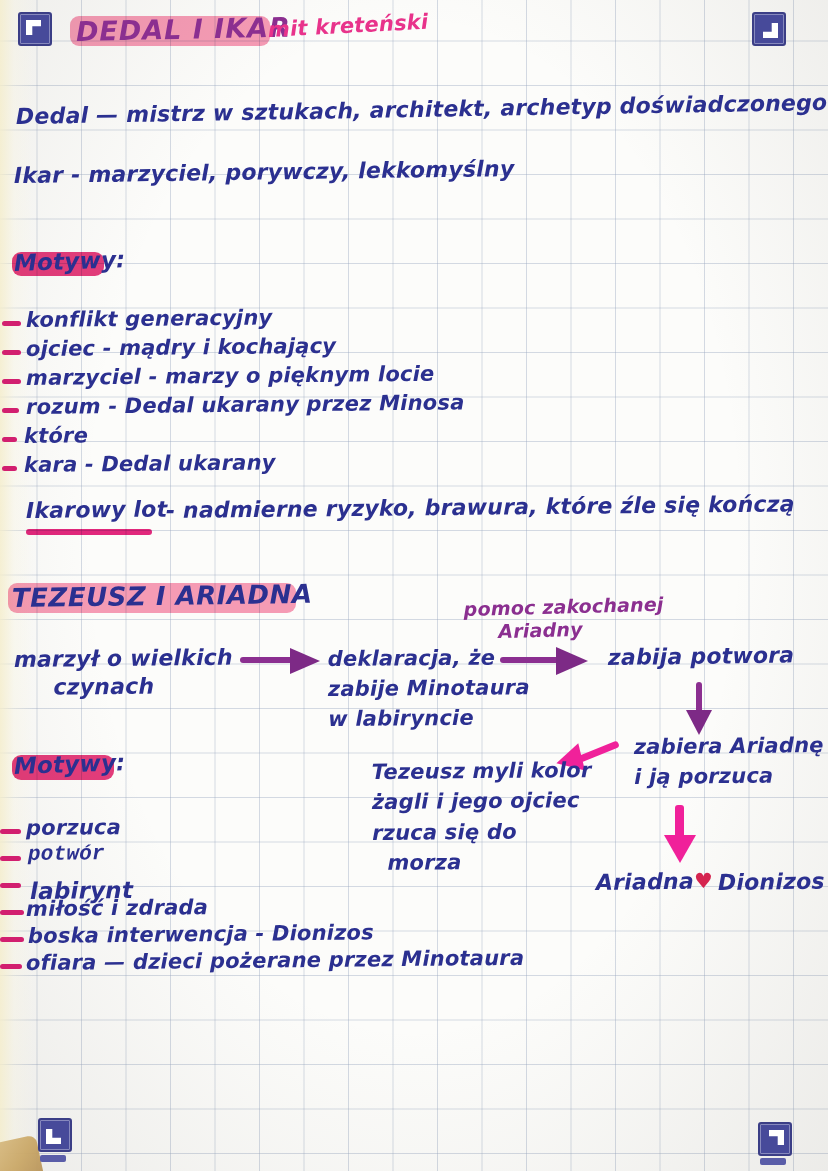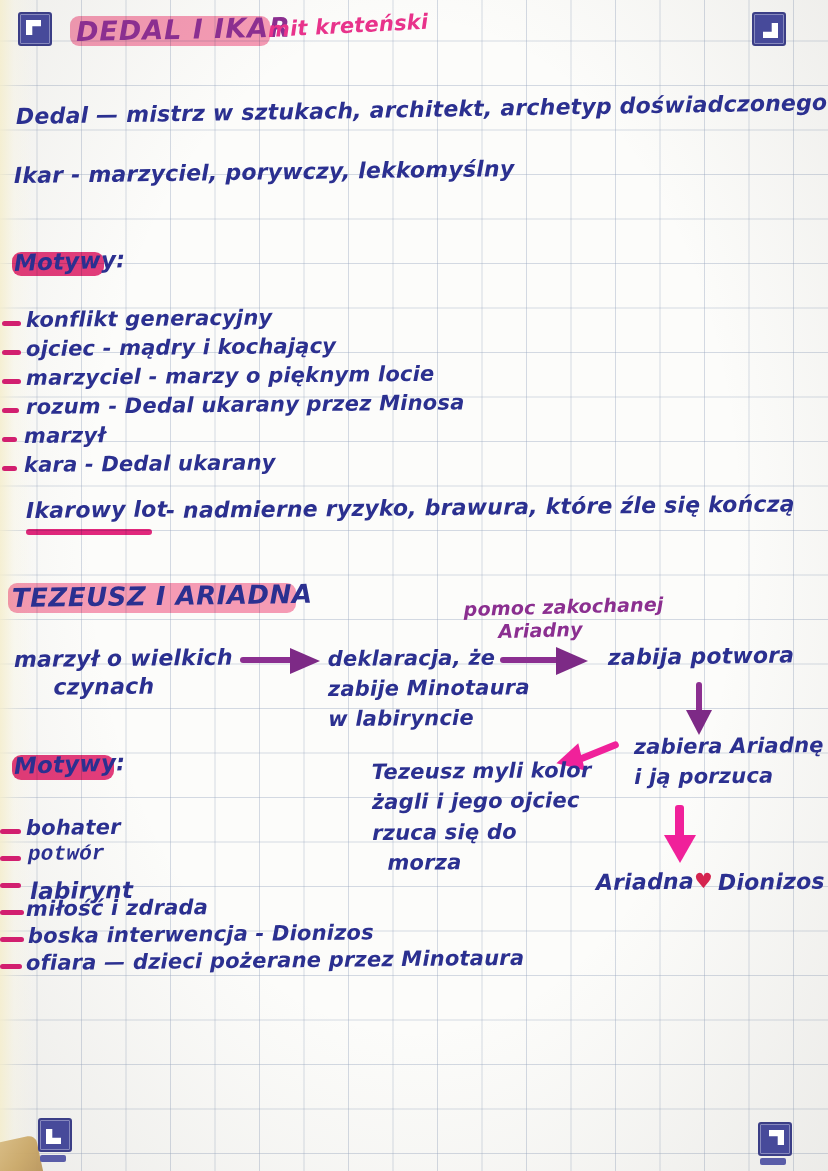--- a/index.html
+++ b/index.html
@@ -171,21 +171,21 @@
   <div class="dash" style="left:2px;  top:350px; width:19px;"></div>
   <div class="hw ink-blue" style="left:26px; top:337px; font-size:21px; transform:rotate(-0.6deg);">ojciec - mądry i kochający</div>
 
   <div class="dash" style="left:2px;  top:379px; width:19px;"></div>
   <div class="hw ink-blue" style="left:26px; top:366px; font-size:21px; transform:rotate(-0.6deg);">marzyciel - marzy o pięknym locie</div>
 
   <div class="dash" style="left:2px;  top:408px; width:17px;"></div>
   <div class="hw ink-blue" style="left:26px; top:395px; font-size:21px; transform:rotate(-0.6deg);">rozum - Dedal ukarany przez Minosa</div>
 
   <div class="dash" style="left:2px;  top:437px; width:15px;"></div>
-  <div class="hw ink-blue" style="left:24px; top:424px; font-size:21px; transform:rotate(-0.6deg);">marzył</div>
+  <div class="hw ink-blue" style="left:24px; top:424px; font-size:21px; transform:rotate(-0.6deg);">które</div>
 
   <div class="dash" style="left:2px;  top:466px; width:15px;"></div>
   <div class="hw ink-blue" style="left:24px; top:453px; font-size:21px; transform:rotate(-0.6deg);">kara - Dedal ukarany</div>
 
   <div class="ul" style="left:26px; top:529px; width:126px;"></div>
   <div class="hw ink-blue" style="left:26px; top:498px; font-size:22px; transform:rotate(-0.6deg);">Ikarowy lot</div>
   <div class="hw ink-blue" style="left:158px; top:498px; font-size:22px; transform:rotate(-0.6deg);"> - nadmierne ryzyko, brawura, które źle się kończą</div>
 
   <div class="hl hl-pink-light" style="left:8px; top:583px; width:288px; height:30px;"></div>
   <div class="hw ink-blue" style="left:12px; top:583px; font-size:26px; letter-spacing:0.5px; transform:rotate(-0.8deg);">TEZEUSZ I ARIADNA</div>
@@ -246,21 +246,21 @@
   </div>
 
   <div class="hw ink-blue" style="left:596px; top:870px; font-size:22px; transform:rotate(-0.8deg);">Ariadna</div>
   <div class="heart hw" style="left:694px; top:872px; font-size:21px; color:#d5244f; font-style:normal;">♥</div>
   <div class="hw ink-blue" style="left:718px; top:870px; font-size:22px; transform:rotate(-0.8deg);">Dionizos</div>
 
   <div class="hl hl-pink-deep" style="left:12px; top:755px; width:102px; height:25px;"></div>
   <div class="hw ink-blue" style="left:14px; top:753px; font-size:23px; transform:rotate(-2deg);">Motywy:</div>
 
   <div class="dash" style="left:0px; top:829px; width:21px;"></div>
-  <div class="hw ink-blue" style="left:26px; top:816px; font-size:21px; transform:rotate(-0.6deg);">bohater</div>
+  <div class="hw ink-blue" style="left:26px; top:816px; font-size:21px; transform:rotate(-0.6deg);">porzuca</div>
 
   <div class="dash" style="left:0px; top:856px; width:21px;"></div>
   <div class="hw ink-blue" style="left:28px; top:843px; font-size:21px; transform:rotate(-0.6deg);font-family:Liberation Mono, monospace;">potwór</div>
 
   <div class="dash" style="left:0px; top:883px; width:21px;"></div>
   <div class="hw ink-blue" style="left:30px; top:878px; font-size:23px; transform:rotate(-0.6deg);">labirynt</div>
 
   <div class="dash" style="left:0px; top:910px; width:24px;"></div>
   <div class="hw ink-blue" style="left:26px; top:897px; font-size:21px; transform:rotate(-0.6deg);">miłość i zdrada</div>
 

